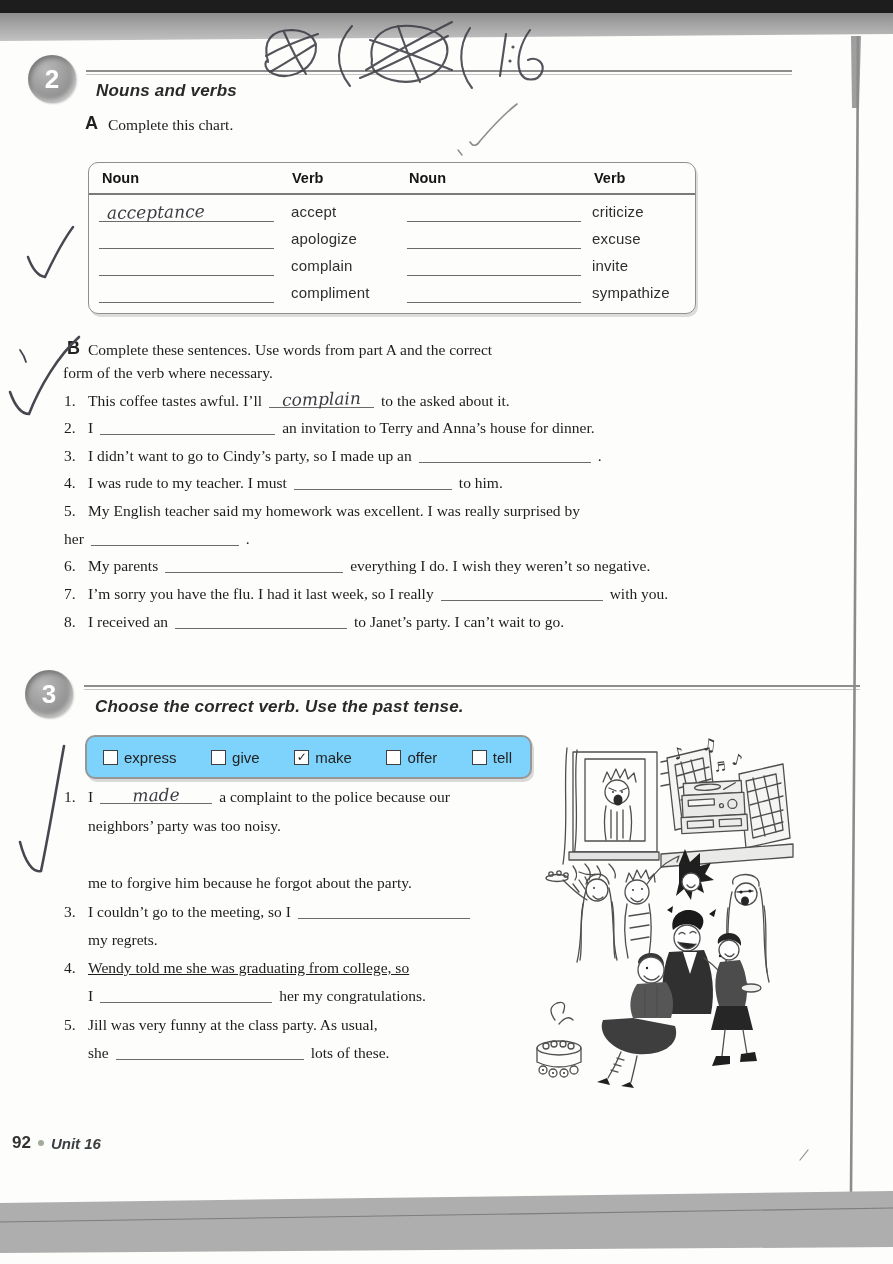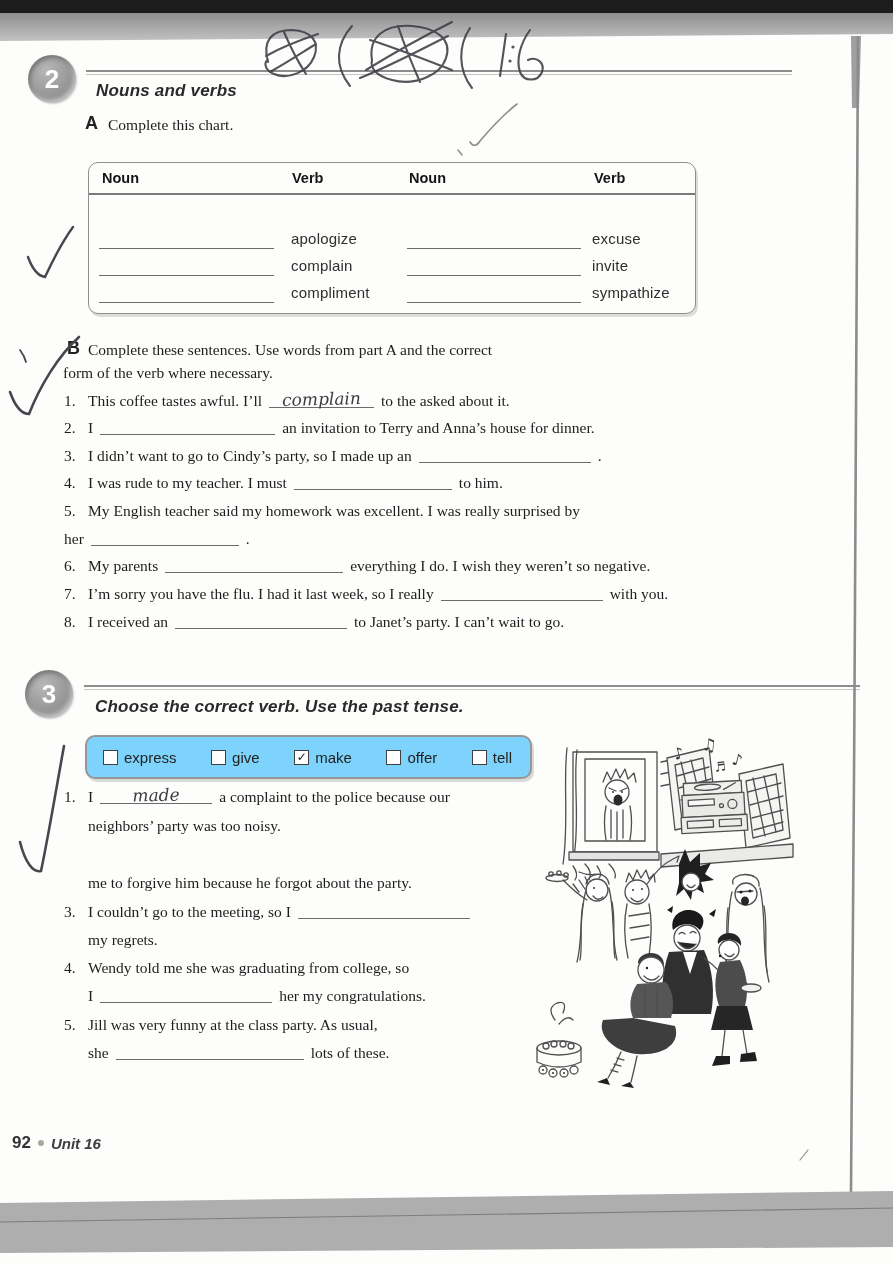--- a/index.html
+++ b/index.html
@@ -59,20 +59,30 @@
   <div class="part-letter" style="left:85px;top:113px;">A</div>
   <div class="serif-line" style="left:108px;top:116px;">Complete this chart.</div>
 
   <div class="chart">
     <div class="chart-head">
       <span style="left:13px;">Noun</span>
       <span style="left:203px;">Verb</span>
       <span style="left:320px;">Noun</span>
       <span style="left:505px;">Verb</span>
     </div>
+    <div class="c-row" style="top:35px;">
+      <span class="c-blank" style="left:10px;width:175px;">
+          <i class="hw">acceptance</i>
+        </span>
+      <span class="c-verb" style="left:202px;">accept</span>
+      <span class="c-blank" style="left:318px;width:174px;">
+          <i class="hw"></i>
+        </span>
+      <span class="c-verb" style="left:503px;">criticize</span>
+    </div>
     <div class="c-row" style="top:62px;">
       <span class="c-blank" style="left:10px;width:175px;">
           <i class="hw"></i>
         </span>
       <span class="c-verb" style="left:202px;">apologize</span>
       <span class="c-blank" style="left:318px;width:174px;">
           <i class="hw"></i>
         </span>
       <span class="c-verb" style="left:503px;">excuse</span>
     </div>
@@ -167,21 +177,21 @@
   </div>
   <div class="serif-line" style="left:88px;top:874px;">
     <span>me to forgive him because he forgot about the party.</span>
   </div>
   <div class="serif-line" style="left:64px;top:903px;">
     <span class="num">3.</span><span>I couldn’t go to the meeting, so I</span><span class="blank" style="width:172px;"><i class="hw"></i></span><span></span>
   </div>
   <div class="serif-line" style="left:88px;top:931px;">
     <span>my regrets.</span>
   </div>
-  <div class="serif-line" style="left:64px;top:959px;">
+  <div class="serif-line" style="left:64px;top:959px;text-decoration:underline;">
     <span class="num">4.</span><span>Wendy told me she was graduating from college, so</span>
   </div>
   <div class="serif-line" style="left:88px;top:987px;">
     <span>I</span><span class="blank" style="width:172px;"><i class="hw"></i></span><span>her my congratulations.</span>
   </div>
   <div class="serif-line" style="left:64px;top:1016px;">
     <span class="num">5.</span><span>Jill was very funny at the class party. As usual,</span>
   </div>
   <div class="serif-line" style="left:88px;top:1044px;">
     <span>she</span><span class="blank" style="width:188px;"><i class="hw"></i></span><span>lots of these.</span>

